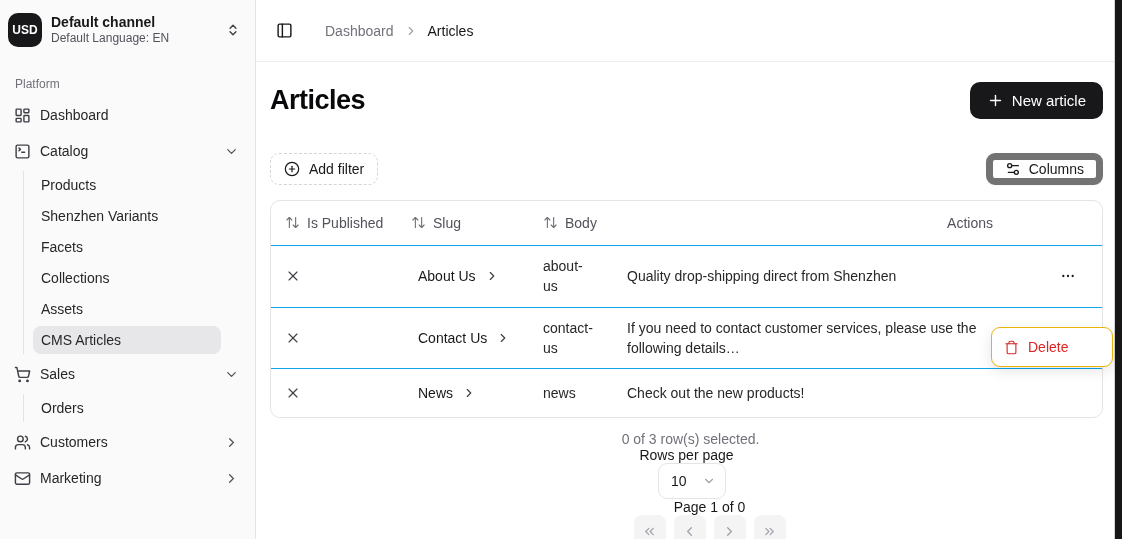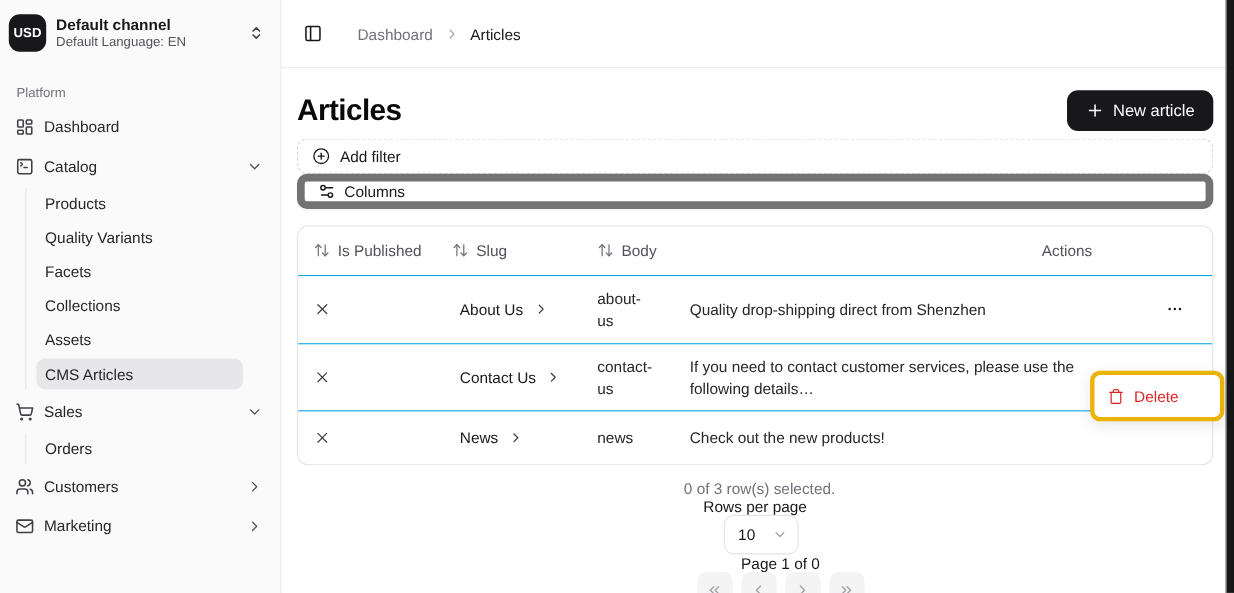--- a/index.html
+++ b/index.html
@@ -29,21 +29,21 @@
   .toggle-btn { border:none; background:transparent; color:#18181b; display:flex; padding:6px; border-radius:6px; cursor:pointer; }
   .breadcrumb { display:flex; align-items:center; gap:10px; margin-left:26px; font-size:14px; }
   .crumb-muted { color:#71717a; }
   .crumb-current { color:#18181b; font-weight:500; }
   .crumb-sep { color:#a1a1aa; display:flex; }
 
   .page { padding:20px 11px 0 14px; }
   .title-row { display:flex; align-items:center; justify-content:space-between; }
   .page-title { font-size:27px; font-weight:700; letter-spacing:-0.5px; color:#09090b; }
   .btn-primary { display:flex; align-items:center; gap:8px; background:#18181b; color:#fff; border:none; border-radius:10px; height:37px; padding:0 17px; font-size:15px; font-weight:500; cursor:pointer; font-family:inherit; }
-  .filter-row { display:flex; justify-content:space-between; margin-top:7px;flex-direction:column; }
+  .filter-row { display:flex; align-items:center; justify-content:space-between; margin-top:34px; }
   .btn-dashed { display:flex; align-items:center; gap:9px; background:#fff; border:1px dashed #d4d4d8; border-radius:9px; height:32px; padding:0 13px; font-size:14px; color:#18181b; cursor:pointer; font-family:inherit; }
   .btn-outline { display:flex; align-items:center; gap:8px; background:#fff; border:7px solid #737373; border-radius:9px; height:32px; padding:0 12px; font-size:14px; color:#18181b; cursor:pointer; font-family:inherit; box-shadow:0 1px 2px rgba(0,0,0,.04); }
 
   
   .table-card { margin-top:15px; border:1px solid #e4e4e7; border-radius:10px; overflow:hidden; background:#fff; }
   .trow { display:grid; grid-template-columns:130px 128px 84px 1fr 96px; align-items:center; }
   .trow + .trow { border-top:1px solid #0ea5e9; }
   .thead { min-height:44px; color:#52525b; font-size:14px; }
   .th { display:flex; align-items:center; gap:7px; padding:4px 8px 4px 14px; line-height:1.35; }
   .th.sortable { cursor:pointer; }
@@ -63,21 +63,21 @@
   .footer-row { display:flex; align-items:center; margin-top:13px; font-size:14px;flex-direction:column; }
   .selection-text { color:#71717a; flex:1; padding-left:8px; }
   .rpp-label { font-weight:500; color:#18181b; }
   .rpp-select { display:flex; align-items:center; justify-content:space-between; width:68px; height:36px; margin-left:11px; padding:0 9px 0 12px; border:1px solid #e4e4e7; border-radius:9px; background:#fff; font-size:14px; color:#18181b; cursor:pointer; font-family:inherit; }
   .rpp-select .chev { color:#a1a1aa; display:flex; }
   .page-info { font-weight:500; margin-left:46px; }
   .pager { display:flex; gap:8px; margin-left:46px; }
   .pager-btn { width:32px; height:32px; border:none; border-radius:8px; background:#f4f4f5; color:#a1a1aa; display:flex; align-items:center; justify-content:center; cursor:default; }
 
   
-  .context-menu { position:absolute; top:337px; right:9px; width:122px; background:#fff; border:4px solid #eab308; border-radius:9px; box-shadow:0 4px 14px rgba(0,0,0,.10); padding:4px; z-index:20; }
+  .context-menu { position:absolute; top:327px; right:9px; width:122px; background:#fff; border:1px solid #eab308; border-radius:9px; box-shadow:0 4px 14px rgba(0,0,0,.10); padding:4px; z-index:20; }
   .menu-item-delete { display:flex; align-items:center; gap:9px; height:30px; padding:0 8px; border-radius:6px; color:#dc2626; font-size:14px; cursor:pointer; }
 
   
   .window-edge { width:8px; min-width:8px; background:#171717; border-left:1px solid #d4d4d8; }
 
   svg { display:block; }
 </style>
 </head>
 <body>
 
@@ -124,21 +124,21 @@
         <span>Catalog</span>
         <span class="chev">
           <svg width="15" height="15" viewBox="0 0 24 24" fill="none" stroke="currentColor" stroke-width="2" stroke-linecap="round" stroke-linejoin="round">
               <path d="m6 9 6 6 6-6"></path>
             </svg>
         </span>
       </div>
 
       <ul class="sub-list">
         <li class="sub-item">Products</li>
-        <li class="sub-item">Quality Variants</li>
+        <li class="sub-item">Shenzhen Variants</li>
         <li class="sub-item">Facets</li>
         <li class="sub-item">Collections</li>
         <li class="sub-item">Assets</li>
         <li class="sub-item active">CMS Articles</li>
       </ul>
 
       <div class="nav-item">
         <span class="nav-icon">
           <svg width="17" height="17" viewBox="0 0 24 24" fill="none" stroke="currentColor" stroke-width="2" stroke-linecap="round" stroke-linejoin="round">
               <circle cx="8" cy="21" r="1"></circle>

